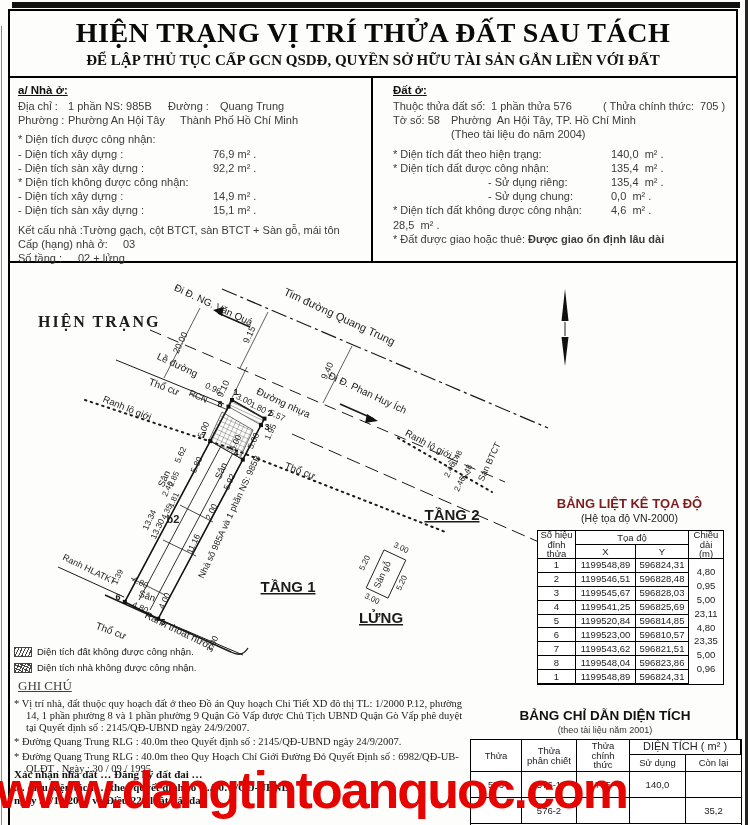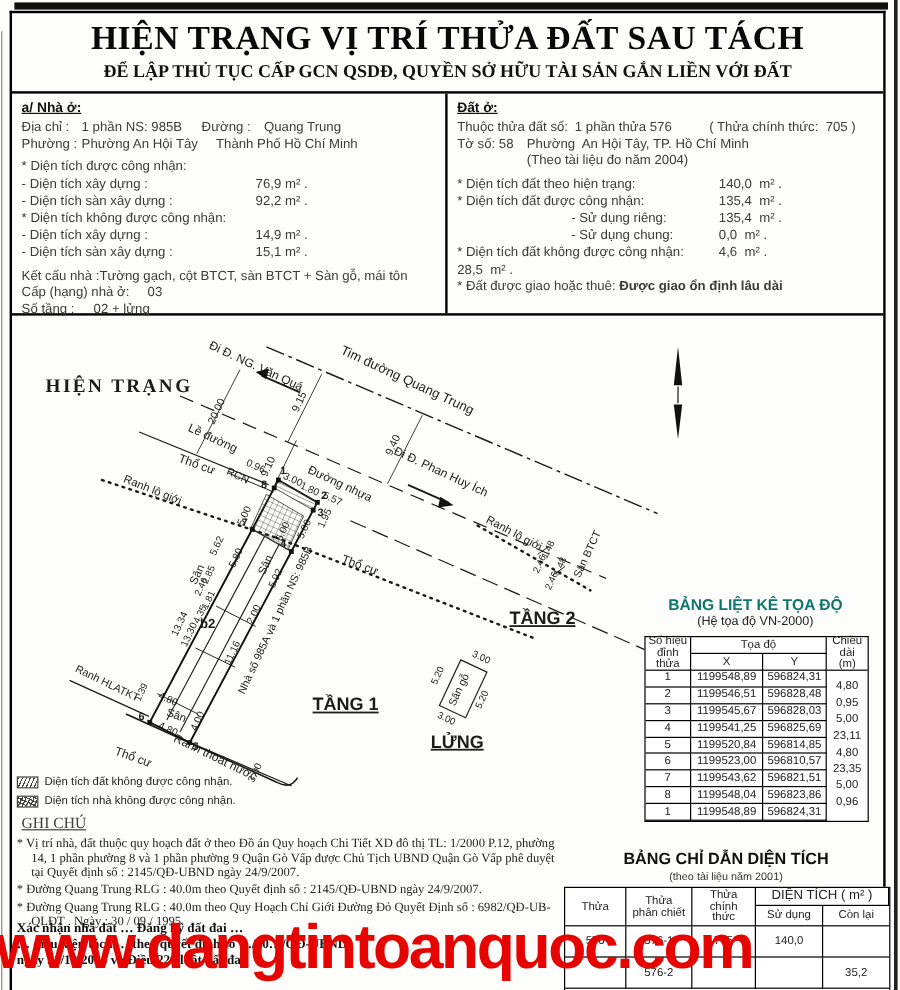--- a/index.html
+++ b/index.html
@@ -5,32 +5,32 @@
   html,body{margin:0;padding:0;background:#e8e8e8;}
   .page{position:relative;width:750px;height:825px;background:#fdfdfc;overflow:hidden;
         font-family:"Liberation Sans",sans-serif;color:#222;}
   .top-bar{position:absolute;left:12px;top:2px;width:728px;height:6px;background:#111;}
   .edge-left{position:absolute;left:1px;top:26px;width:1px;height:799px;background:#8a8a8a;}
   .edge-right-outer{position:absolute;left:745px;top:0;width:2.5px;height:825px;background:#222;}
   .frame{position:absolute;left:8px;top:9px;width:730px;height:816px;border:2px solid #000;border-bottom:none;box-sizing:border-box;}
   .title-block{position:relative;text-align:center;border-bottom:2.5px solid #000;padding:6px 4px 7px;z-index:2;}
   .doc-title{font-family:"Liberation Serif",serif;font-weight:bold;font-size:28px;letter-spacing:.5px;color:#0a0a0a;}
   .doc-subtitle{font-family:"Liberation Serif",serif;font-weight:bold;font-size:15px;margin-top:3px;color:#111;}
-  .info-row{display:flex;border-bottom:2.5px solid #000;height:183px;position:relative;z-index:2;}
+  .info-row{display:flex;border-bottom:2.5px solid #000;height:183px;position:relative;z-index:2;gap:12px;}
   .info-box{box-sizing:border-box;padding:6px 8px;font-size:11px;color:#3b3b3b;}
   .info-box.left{width:363px;border-right:2px solid #000;}
   .info-box.right{flex:1;}
   .info-head{font-weight:bold;text-decoration:underline;color:#111;font-size:11.5px;margin-bottom:3px;}
   .iline{display:flex;line-height:14.2px;white-space:pre;}
   .iline span{flex:0 0 auto;}
   #house-lines .iline:nth-child(3),#house-lines .iline:nth-child(9){margin-top:5px;}
   #land-lines .iline:nth-child(4){margin-top:5px;}
   #land-lines .iline:nth-child(11){margin-top:4px;}
   svg.plan{position:absolute;left:0;top:0;width:750px;height:825px;z-index:1;pointer-events:none;}
-  .ctable-title{position:absolute;left:537px;top:496px;width:185px;text-align:center;font-weight:bold;font-size:13px;color:#0f766e;z-index:2;}
+  .ctable-title{position:absolute;left:537px;top:496px;width:185px;text-align:center;font-weight:bold;font-size:13px;color:#7f1d1d;z-index:2;}
   .ctable-sub{position:absolute;left:537px;top:512px;width:185px;text-align:center;font-size:10.5px;color:#222;z-index:2;}
   .ctable{position:absolute;left:537px;top:530px;width:185px;border:1.5px solid #000;display:grid;
           grid-template-columns:38px 60px 53px 1fr;grid-template-rows:14px 14px repeat(9,13.9px);
           background:#fff;font-size:9.5px;color:#222;z-index:2;box-sizing:content-box;}
   .ctable .cell{border-right:1px solid #000;border-bottom:1px solid #000;display:flex;align-items:center;justify-content:center;text-align:center;line-height:1.05;}
   .ctable .cell.last{border-right:none;}
   .atable-title{position:absolute;left:470px;top:708px;width:270px;text-align:center;font-weight:bold;font-size:13.5px;color:#111;z-index:6;}
   .atable-sub{position:absolute;left:470px;top:725px;width:270px;text-align:center;font-size:9px;color:#333;z-index:6;}
   .atable{position:absolute;left:470px;top:739px;width:270px;border:1.5px solid #000;display:grid;
           grid-template-columns:51px 55px 53px 56px 1fr;grid-template-rows:15px 17px 26px 26px 14px;

